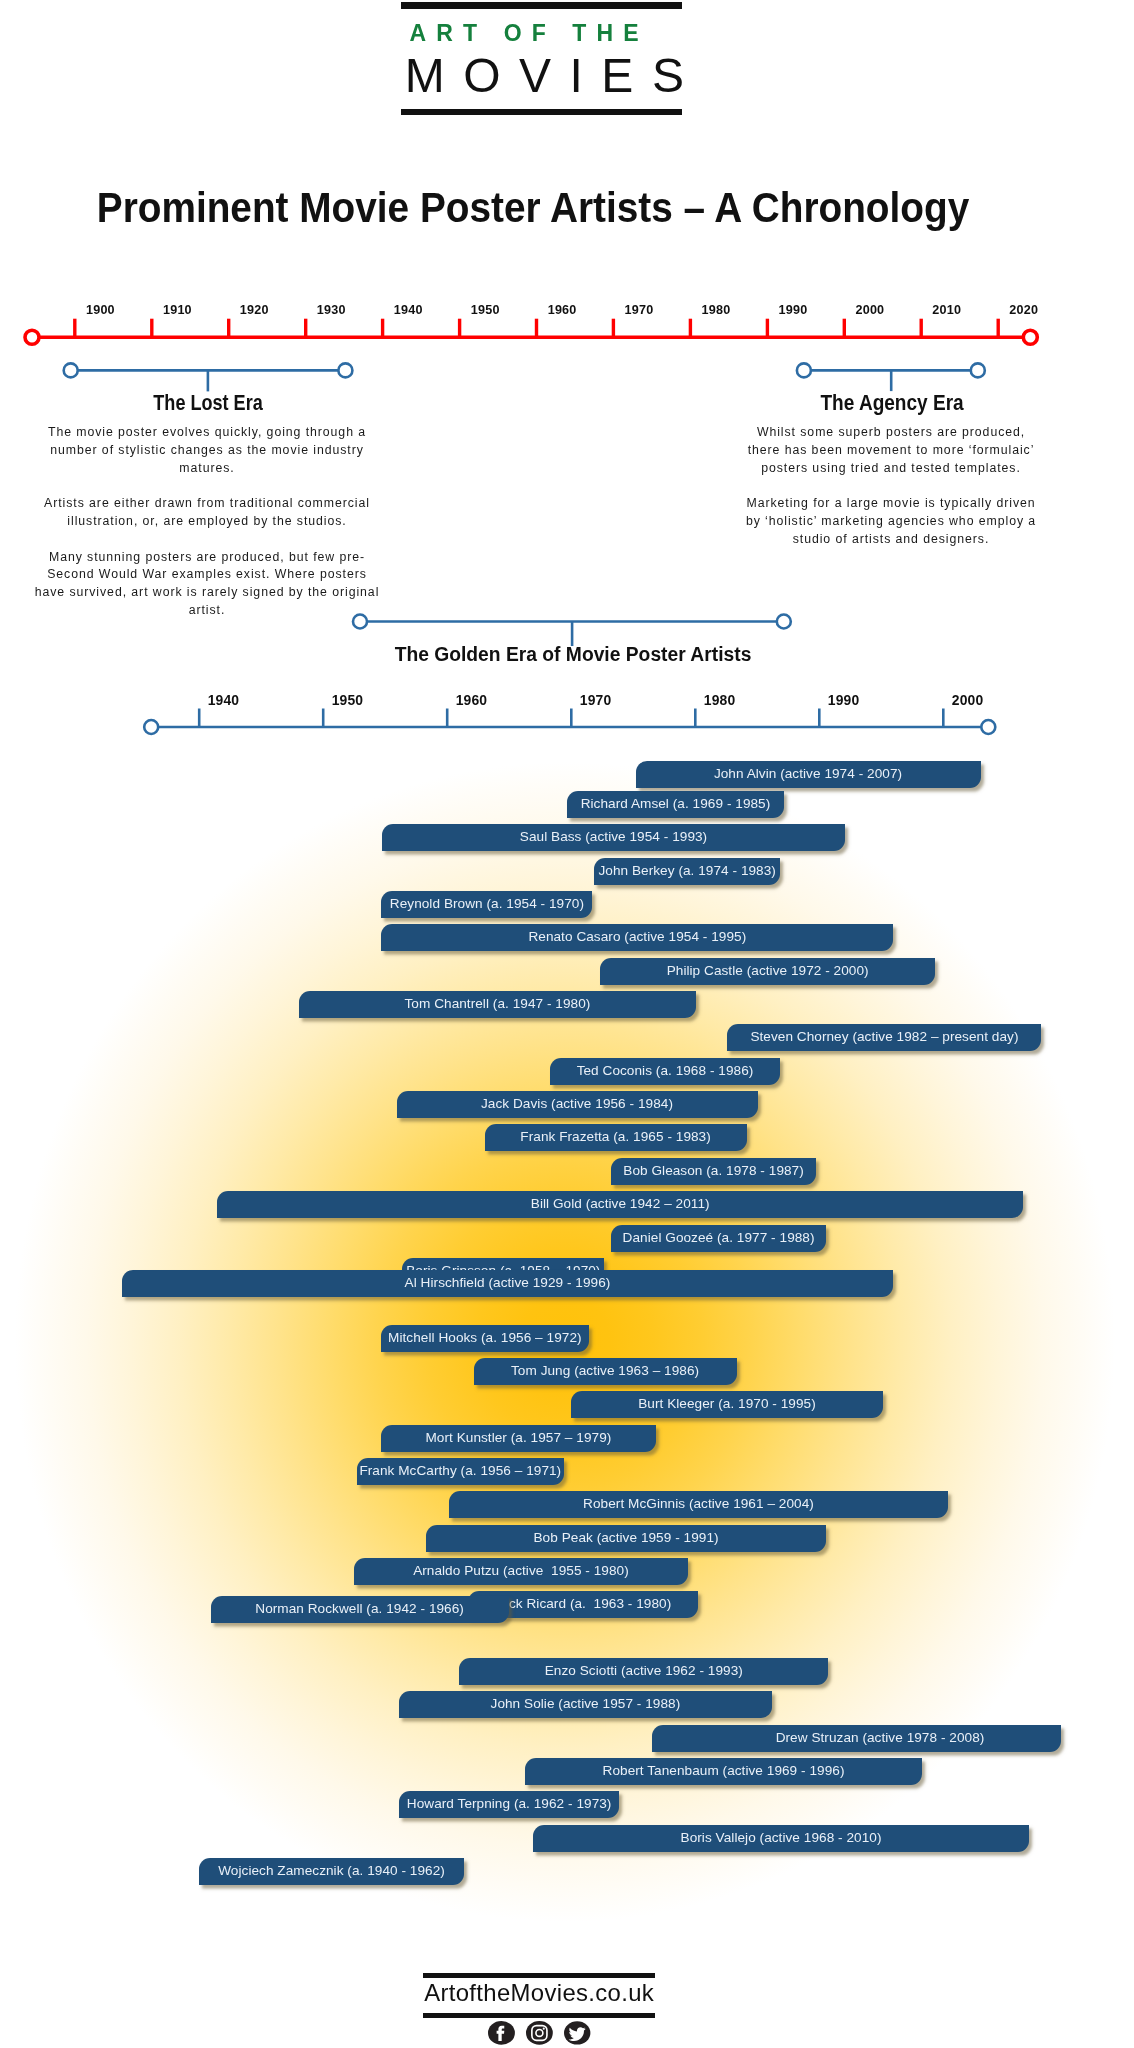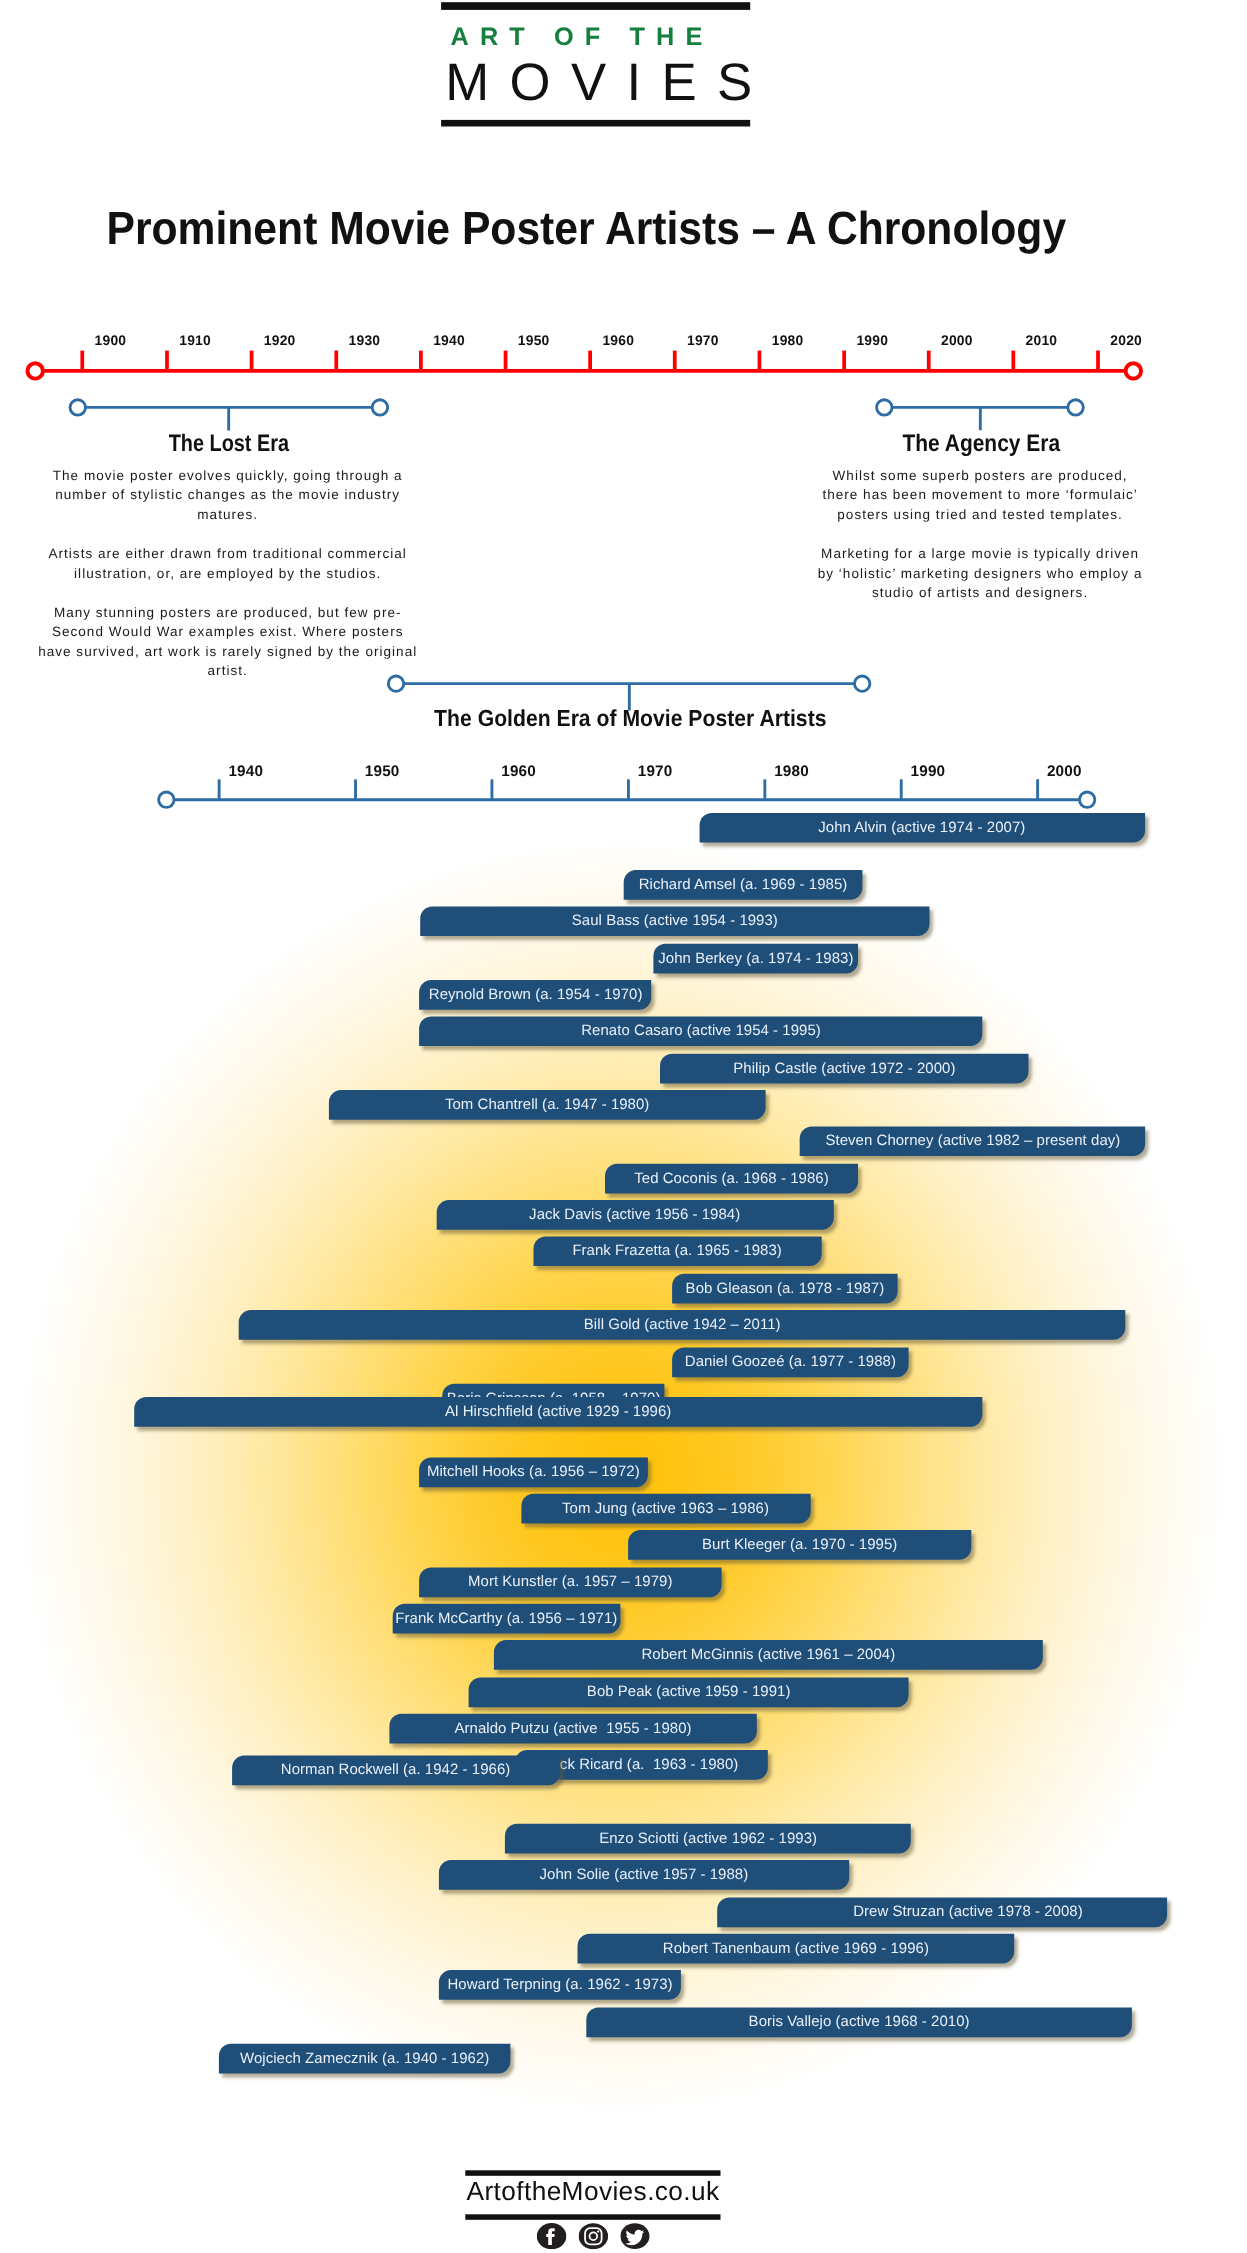--- a/index.html
+++ b/index.html
@@ -142,21 +142,21 @@
     </svg>
 <div class="era-title" style="left:742px;top:389.5px;width:300px;transform:scaleX(0.878);transform-origin:150.5px 50%;">The Agency Era</div>
 <div class="era-text" style="left:741.0px;top:424.0px;width:300.0px;">
       <div class="para">
         <div class="ln">Whilst some superb posters are produced,</div>
         <div class="ln">there has been movement to more ‘formulaic’</div>
         <div class="ln">posters using tried and tested templates.</div>
       </div>
       <div class="para">
         <div class="ln">Marketing for a large movie is typically driven</div>
-        <div class="ln">by ‘holistic’ marketing designers who employ a</div>
+        <div class="ln">by ‘holistic’ marketing agencies who employ a</div>
         <div class="ln">studio of artists and designers.</div>
       </div>
     </div>
 <svg class="svg-layer" width="1134" height="2048" viewBox="0 0 1134 2048">
       <line x1="360.0" y1="621.5" x2="783.8" y2="621.5" stroke="#2E6CA4" stroke-width="2.6"></line>
       <line x1="572.1" y1="621.5" x2="572.1" y2="646.0" stroke="#2E6CA4" stroke-width="2.6"></line>
       <circle cx="360.0" cy="621.5" r="7.0" fill="#ffffff" stroke="#2E6CA4" stroke-width="2.6"></circle>
       <circle cx="783.8" cy="621.5" r="7.0" fill="#ffffff" stroke="#2E6CA4" stroke-width="2.6"></circle>
     </svg>
 <div class="golden-title" style="left:290px;top:641.5px;width:566px;transform-origin:283px 50%;">The Golden Era of Movie Poster Artists</div>
@@ -172,21 +172,21 @@
       <circle cx="151.2" cy="727.0" r="7.0" fill="#ffffff" stroke="#2E6CA4" stroke-width="2.6"></circle>
       <circle cx="988.3" cy="727.0" r="7.0" fill="#ffffff" stroke="#2E6CA4" stroke-width="2.6"></circle>
     </svg>
 <div class="tick-label g" style="left:199.2px;top:693px;">1940</div>
 <div class="tick-label g" style="left:323.2px;top:693px;">1950</div>
 <div class="tick-label g" style="left:447.2px;top:693px;">1960</div>
 <div class="tick-label g" style="left:571.3px;top:693px;">1970</div>
 <div class="tick-label g" style="left:695.3px;top:693px;">1980</div>
 <div class="tick-label g" style="left:819.3px;top:693px;">1990</div>
 <div class="tick-label g" style="left:943.3px;top:693px;">2000</div>
-<div class="bar" style="left:635.5px;top:739px;width:405px;">John Alvin (active 1974 - 2007)</div>
+<div class="bar" style="left:635.5px;top:761px;width:345px;">John Alvin (active 1974 - 2007)</div>
 <div class="bar" style="left:566.6px;top:791.0px;width:217.8px;">Richard Amsel (a. 1969 - 1985)</div>
 <div class="bar" style="left:382.3px;top:824.4px;width:462.4px;">Saul Bass (active 1954 - 1993)</div>
 <div class="bar" style="left:594.2px;top:857.7px;width:186.0px;">John Berkey (a. 1974 - 1983)</div>
 <div class="bar" style="left:381.4px;top:891.1px;width:211.1px;">Reynold Brown (a. 1954 - 1970)</div>
 <div class="bar" style="left:381.4px;top:924.4px;width:511.9px;">Renato Casaro (active 1954 - 1995)</div>
 <div class="bar" style="left:600.1px;top:957.7px;width:335.1px;">Philip Castle (active 1972 - 2000)</div>
 <div class="bar" style="left:298.5px;top:991.1px;width:397.9px;">Tom Chantrell (a. 1947 - 1980)</div>
 <div class="bar" style="left:727.4px;top:1024.4px;width:314.1px;">Steven Chorney (active 1982 – present day)</div>
 <div class="bar" style="left:549.8px;top:1057.8px;width:230.4px;">Ted Coconis (a. 1968 - 1986)</div>
 <div class="bar" style="left:396.5px;top:1091.1px;width:361.0px;">Jack Davis (active 1956 - 1984)</div>

